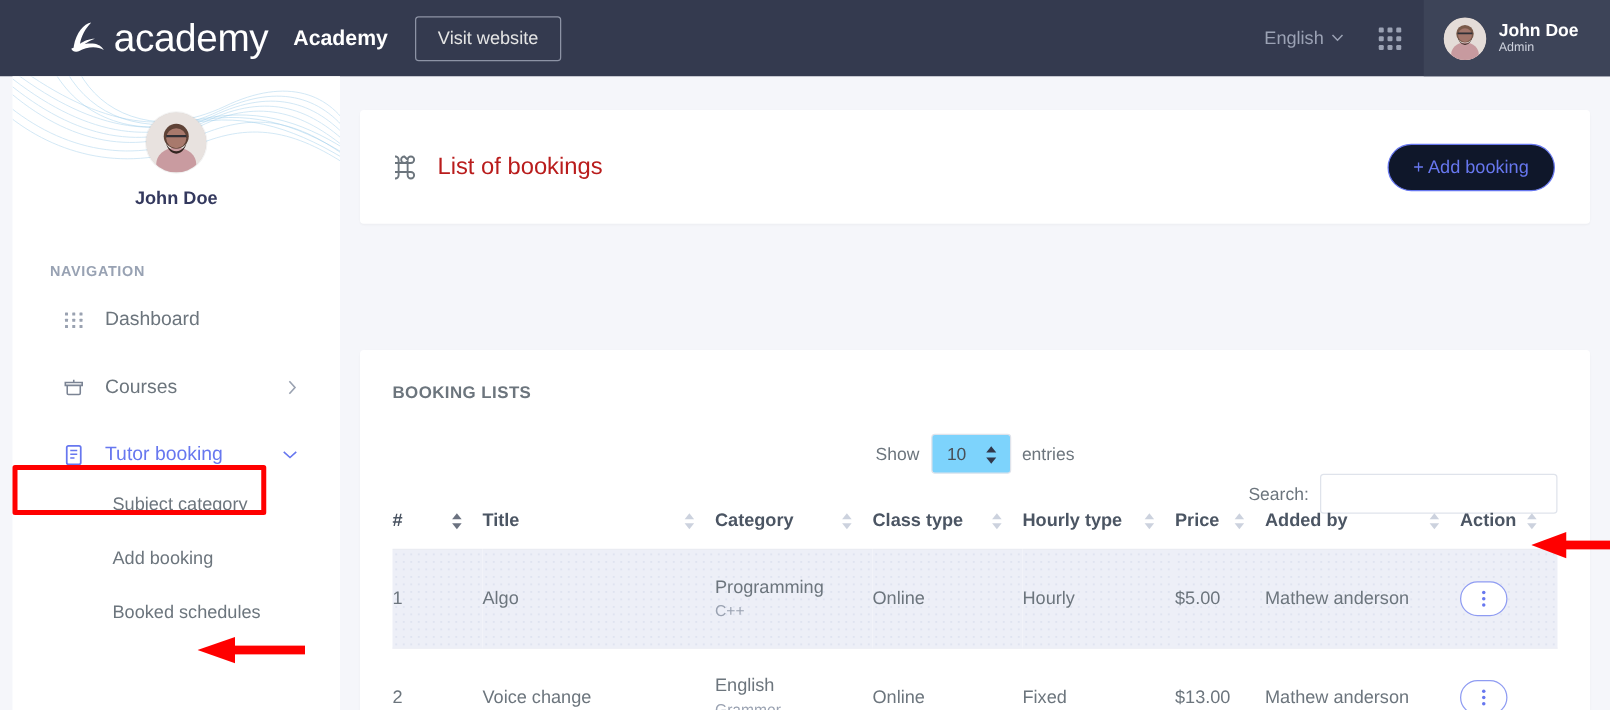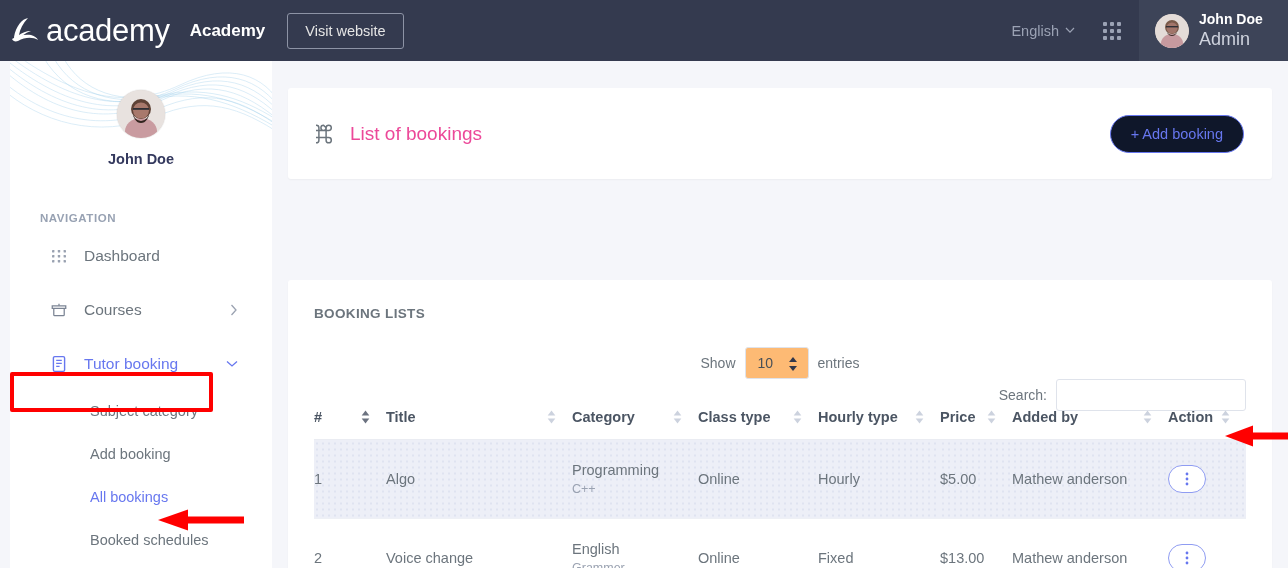--- a/index.html
+++ b/index.html
@@ -9,21 +9,21 @@
     background: #f5f6fa;
     font-family: "Liberation Sans", sans-serif;
     -webkit-font-smoothing: antialiased;
   }
 
   
   .topbar {
     position: absolute; top: 0; left: 0;
     width: 1288px; height: 61px;
     background: #343a4f;
-    display: flex; align-items: center;
+    display: flex; align-items: center; padding-left: 45px;
   }
   .brand-logo {
     margin-left: 8px;
     display: flex; align-items: center; gap: 4px;
     color: #ffffff;
   }
   .logo-mark { width: 34px; height: 34px; display:block; }
   .logo-word {
     font-size: 31px; font-weight: 400; letter-spacing: -0.3px;
     color: #ffffff; line-height: 1;
@@ -71,21 +71,21 @@
     cursor: pointer;
   }
   .avatar-sm {
     width: 34px; height: 34px; border-radius: 50%;
     overflow: hidden; flex: none;
     background: #cfc3bd;
     position: relative;
   }
   .user-meta { line-height: 1.25; }
   .user-name { color: #ffffff; font-size: 14px; font-weight: bold; }
-  .user-role { color: #cfd3de; font-size: 18px; }
+  .user-role { color: #cfd3de; font-size: 10px; }
 
   
   .sidebar {
     position: absolute; top: 61px; left: 10px;
     width: 262px; height: 507px;
     background: #ffffff;
     overflow: hidden;
   }
   .side-wave { position: absolute; top:0; left:0; width:262px; height:85px; }
   .side-profile {
@@ -125,21 +125,21 @@
   .nav-caret { position: absolute; right: 34px; }
   .nav-highlight {
     position: absolute; left: 10px; top: 372px;
     width: 203px; height: 40px;
     border: 4px solid #ff0000;
     border-radius: 2px;
     pointer-events: none;
   }
   .sub-list { margin-top: -4px; }
   .sub-item {
-    display: flex; align-items: center;
+    display: flex; 
     height: 30px;
     padding-left: 80px;
     font-size: 14.5px;
     color: #6c757d;
     cursor: pointer;
     margin-bottom: 13px;
   }
   .sub-item.active { color: #6777ef; }
 
   
@@ -150,21 +150,21 @@
     box-shadow: 0 1px 2px rgba(0,0,0,.04);
   }
   .page-head {
     position: absolute; top: 27px; left: 16px;
     width: 984px; height: 91px;
     display: flex; align-items: center;
     padding: 0 28px;
   }
   .page-title {
     display: flex; align-items: center; gap: 12px;
-    font-size: 19px; color: #ec4899; font-weight: 400;
+    font-size: 19px; color: #b91c1c; font-weight: 400;
   }
   .cmd-ico { display:block; }
   .add-btn {
     margin-left: auto;
     border: 1px solid #6777ef;
     background: #0f172a;
     color: #6777ef;
     font-size: 14.5px;
     padding: 10px 20px;
     border-radius: 22px;
@@ -194,21 +194,21 @@
     font-size: 14px; color: #6c757d;
   }
   .entries-select {
     position: relative;
     border: 1px solid #dfe3eb;
     border-radius: 3px;
     height: 32px; width: 64px;
     display: flex; align-items: center;
     padding-left: 12px;
     font-size: 14px; color: #495057;
-    background: #fdba74;
+    background: #7dd3fc;
     cursor: pointer;
   }
   .entries-select .spin { position:absolute; right: 10px; top: 8px; }
   .search-wrap {
     margin-left: auto;
     display: flex; align-items: center; gap: 9px;
     font-size: 14px; color: #6c757d;
   }
   .search-input {
     width: 190px; height: 32px;
@@ -404,23 +404,20 @@
         <path d="M1 1.5 L6 6 L11 1.5" stroke="#6777ef" stroke-width="1.3" fill="none"></path>
       </svg>
     </div>
 
     <div class="sub-list">
       <div class="sub-item">
         <span>Subject category</span>
       </div>
       <div class="sub-item">
         <span>Add booking</span>
-      </div>
-      <div class="sub-item active">
-        <span>All bookings</span>
       </div>
       <div class="sub-item">
         <span>Booked schedules</span>
       </div>
     </div>
   </div>
 </div>
 
 <div class="nav-highlight"></div>
 

